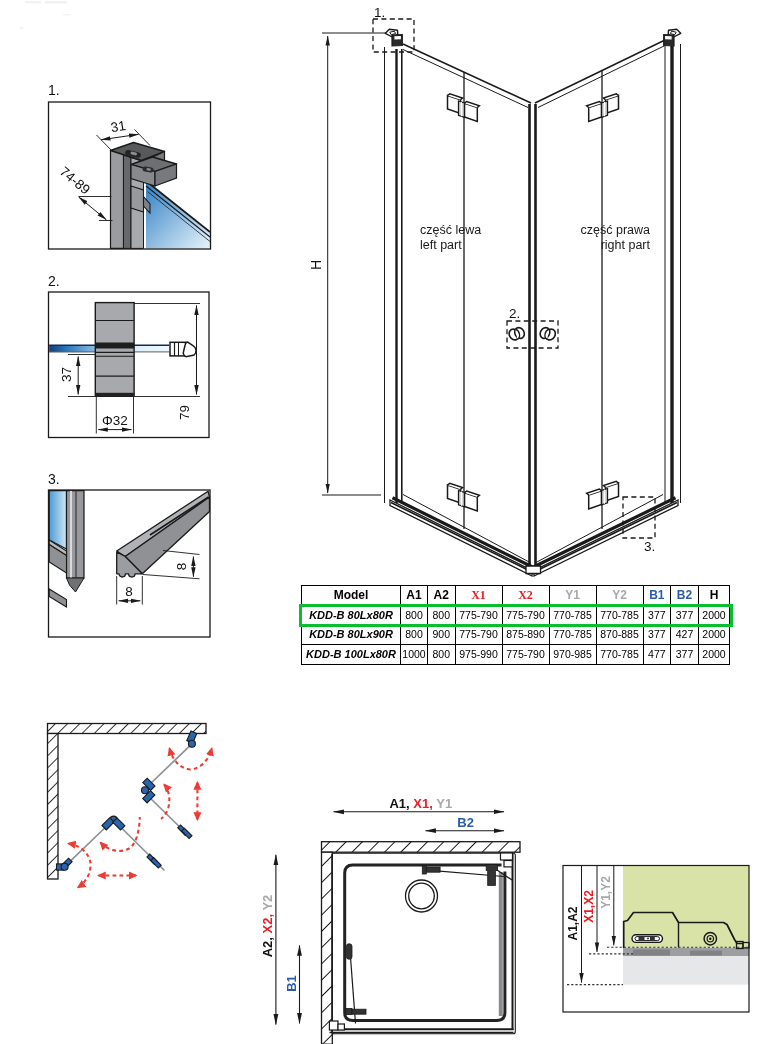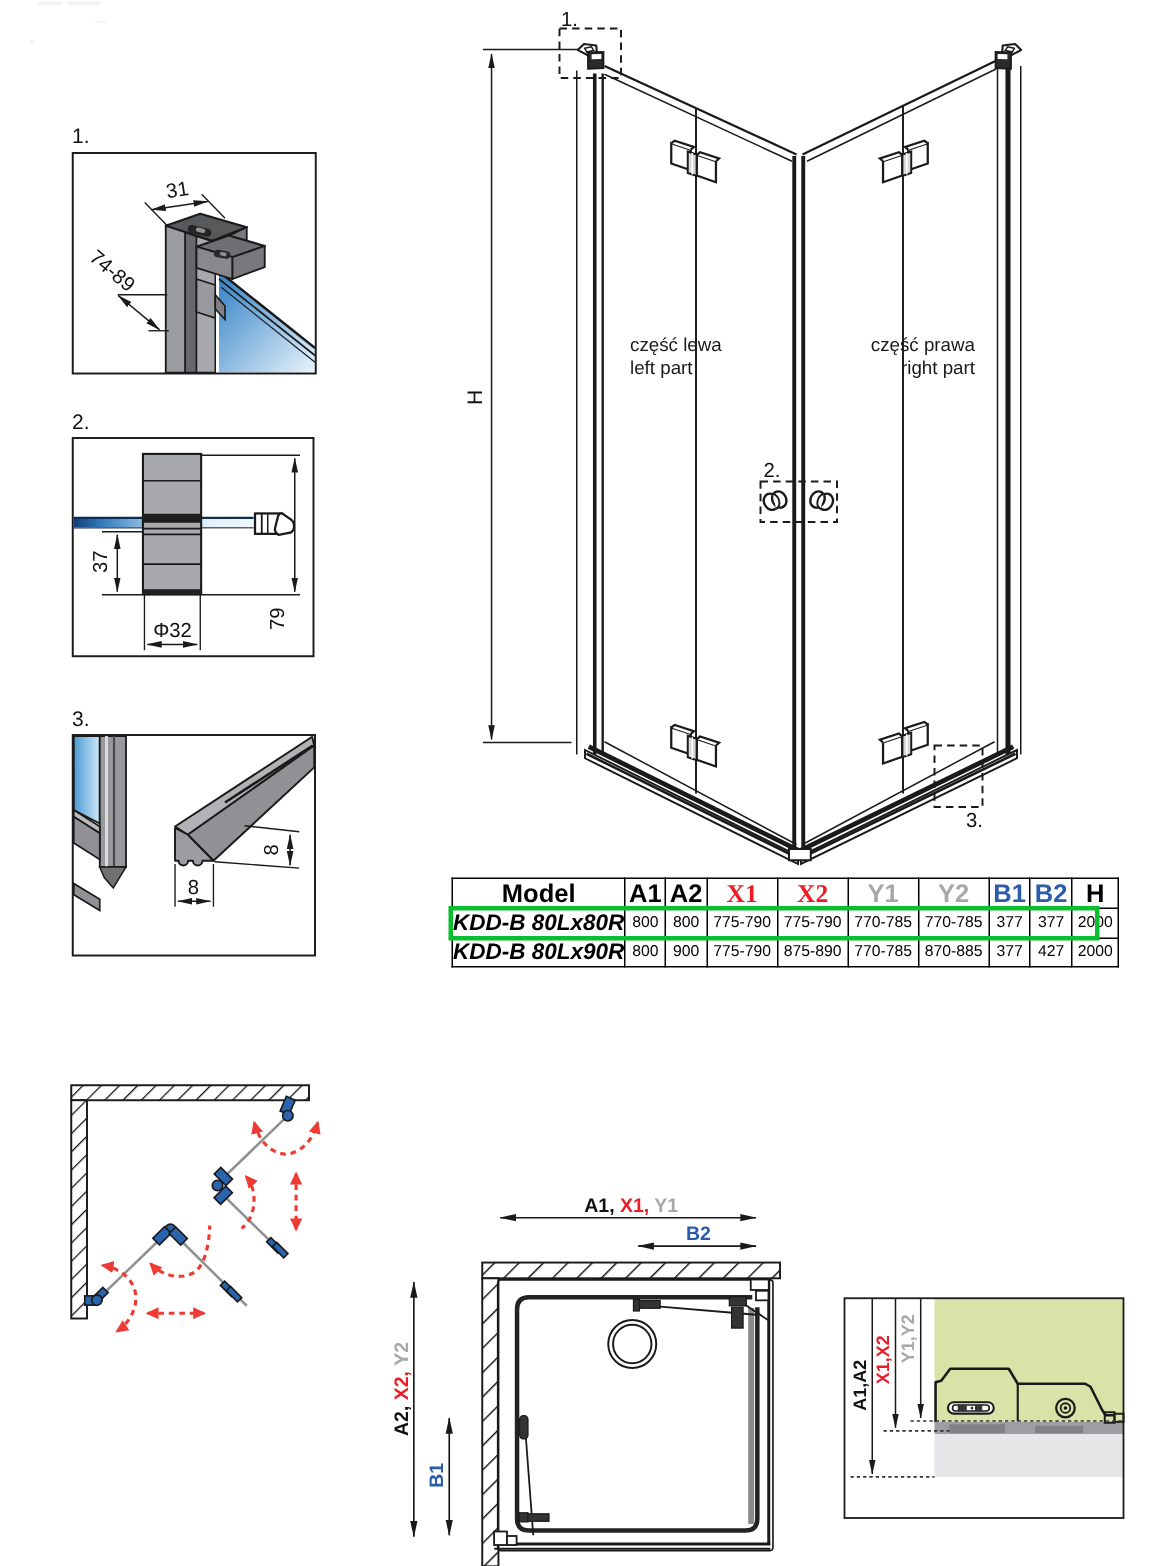--- a/index.html
+++ b/index.html
@@ -2,22 +2,22 @@
 <html><head>
 <meta charset="utf-8">
 <style>
   html,body{margin:0;padding:0;background:#fff;}
   #page{position:relative;width:780px;height:1044px;background:#fff;overflow:hidden;
         font-family:"Liberation Sans", sans-serif;}
   svg{position:absolute;left:0;top:0;}
   #tbl{position:absolute;left:301px;top:585px;border-collapse:collapse;table-layout:fixed;}
   #tbl td,#tbl th{border:1px solid #000;padding:0;text-align:center;vertical-align:middle;
       font-size:10.5px;color:#000;height:18.6px;line-height:11px;overflow:hidden;white-space:nowrap;}
-  #tbl th{font-size:17px;font-weight:bold;}
-  #tbl td.m{font-weight:bold;font-style:italic;font-size:15px;}
+  #tbl th{font-size:12px;font-weight:bold;}
+  #tbl td.m{font-weight:bold;font-style:italic;font-size:11px;}
   #tbl .red{color:#ed1c24;font-family:Liberation Serif, serif;} #tbl .blu{color:#2a5caa;} #tbl .gry{color:#a6a8ab;}
   #grn{position:absolute;left:299px;top:604px;width:428px;height:17px;border:3px solid #0abf2f;background:transparent;z-index:5;}
 </style>
 </head>
 <body>
 <div id="page">
 <svg width="780" height="1044" viewBox="0 0 780 1044">
 <defs>
   <linearGradient id="glass1" x1="0" y1="0" x2="1" y2="1">
     <stop offset="0" stop-color="#2f7fc4"></stop>
@@ -408,16 +408,28 @@
           <td>800</td>
           <td>900</td>
           <td>775-790</td>
           <td>875-890</td>
           <td>770-785</td>
           <td>870-885</td>
           <td>377</td>
           <td>427</td>
           <td>2000</td>
         </tr>
+  <tr>
+          <td class="m">KDD-B 100Lx80R</td>
+          <td>1000</td>
+          <td>800</td>
+          <td>975-990</td>
+          <td>775-790</td>
+          <td>970-985</td>
+          <td>770-785</td>
+          <td>477</td>
+          <td>377</td>
+          <td>2000</td>
+        </tr>
 </tbody>
     </table>
 <div id="grn"></div>
 </div>
 
 </body></html>

